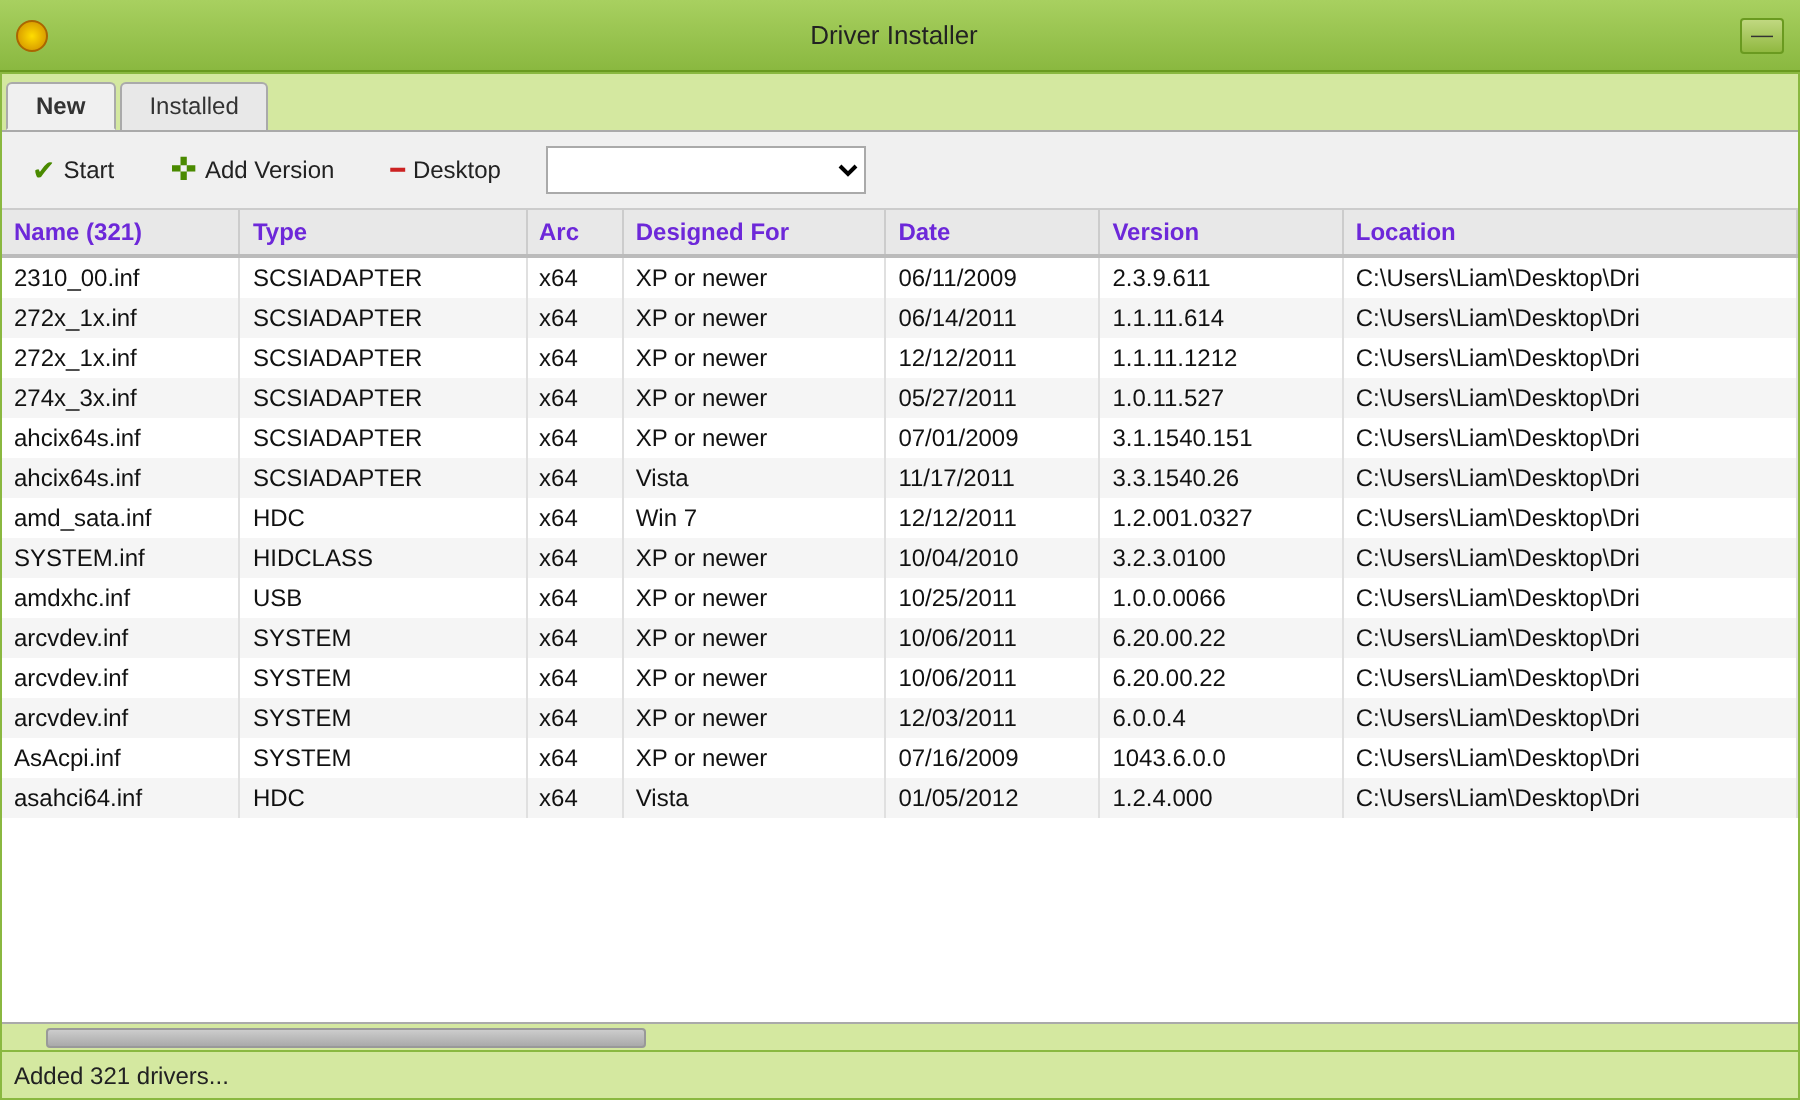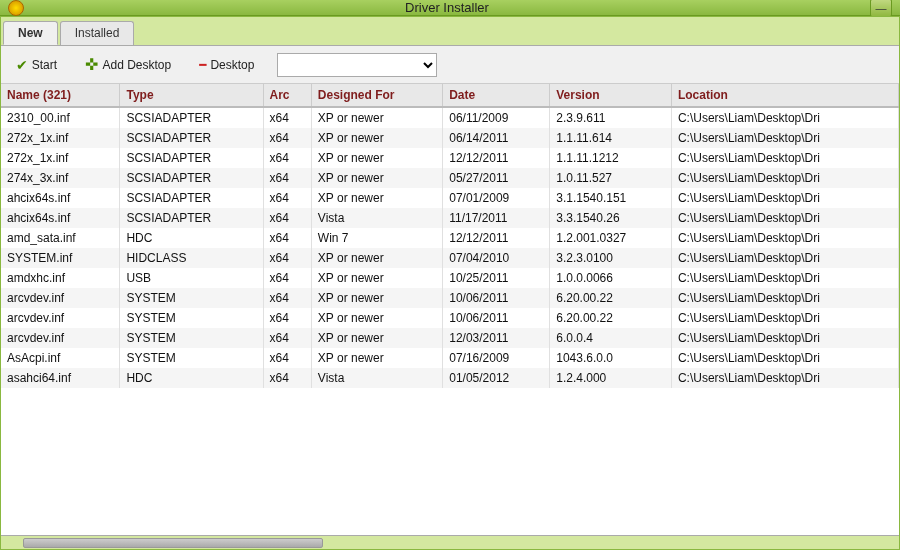--- a/index.html
+++ b/index.html
@@ -14,21 +14,21 @@
       flex-direction: column;
     }
 
     
     .title-bar {
       background: linear-gradient(to bottom, #a8d060, #8ab840);
       display: flex;
       align-items: center;
       justify-content: space-between;
       padding: 4px 8px;
-      height: 16px;
+      height: 36px;
       border-bottom: 1px solid #6a9a20;
     }
     .title-bar-icon {
       width: 16px; height: 16px;
       background: radial-gradient(circle, #ffdd00, #cc8800);
       border-radius: 50%;
       border: 1px solid #aa6600;
     }
     .title-bar-title {
       flex: 1;
@@ -141,21 +141,21 @@
       position: sticky;
       top: 0;
     }
     thead th {
       text-align: left;
       padding: 4px 6px;
       border-right: 1px solid #ccc;
       border-bottom: 2px solid #bbb;
       font-weight: bold;
       white-space: nowrap;
-      color: #7f1d1d;
+      color: #6d28d9;
       cursor: pointer;
     }
     tbody tr:nth-child(even) { background: #f5f5f5; }
     tbody td {
       padding: 3px 6px;
       border-right: 1px solid #e0e0e0;
       white-space: nowrap;
       color: #111;
     }
 
@@ -207,21 +207,21 @@
     <div class="tab">Installed</div>
   </div>
 
   <div class="toolbar">
     <button class="toolbar-btn">
       <span class="start-icon">✔</span>
       <span>Start</span>
     </button>
     <button class="toolbar-btn">
       <span class="add-icon">✜</span>
-      <span>Add Desktop</span>
+      <span>Add Version</span>
     </button>
     <button class="toolbar-btn">
       <span class="remove-icon">━</span>
       <span>Desktop</span>
     </button>
     <div class="toolbar-dropdown">
       <select>
         <option value=""></option>
       </select>
     </div>
@@ -302,21 +302,21 @@
             <td>Win 7</td>
             <td>12/12/2011</td>
             <td>1.2.001.0327</td>
             <td>C:\Users\Liam\Desktop\Dri</td>
           </tr>
           <tr>
             <td>SYSTEM.inf</td>
             <td>HIDCLASS</td>
             <td>x64</td>
             <td>XP or newer</td>
-            <td>07/04/2010</td>
+            <td>10/04/2010</td>
             <td>3.2.3.0100</td>
             <td>C:\Users\Liam\Desktop\Dri</td>
           </tr>
           <tr>
             <td>amdxhc.inf</td>
             <td>USB</td>
             <td>x64</td>
             <td>XP or newer</td>
             <td>10/25/2011</td>
             <td>1.0.0.0066</td>
@@ -368,14 +368,17 @@
             <td>C:\Users\Liam\Desktop\Dri</td>
           </tr>
         </tbody>
     </table>
   </div>
 
   <div class="scroll-track">
     <div class="scroll-thumb"></div>
   </div>
 
+  <div class="status-bar">
+    <span>Added 321 drivers...</span>
+  </div>
 
 </div>
 
 </body></html>

